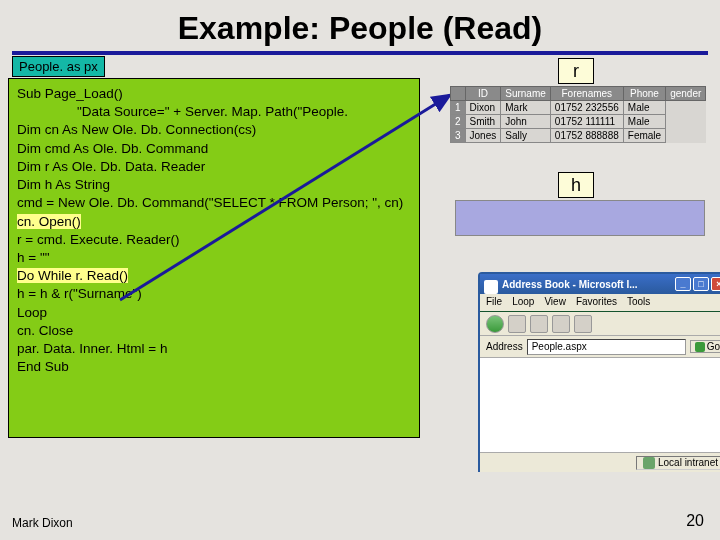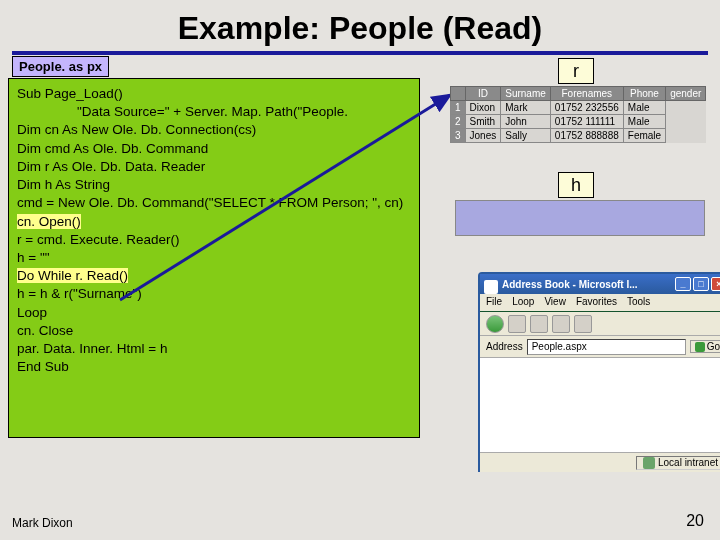--- a/index.html
+++ b/index.html
@@ -26,25 +26,25 @@
     }
     .title-rule {
       height: 4px;
       background: #1a1a9a;
       margin: 0 12px;
     }
     .filename-label {
       position: absolute;
       top: 56px;
       left: 12px;
-      background: #c4b5fd;
+      background: #14b8a6;
       border: 1px solid #000;
       padding: 2px 6px;
       font-size: 13px;
-      font-weight: bold;
+      font-weight: normal;
       z-index: 10;
     }
     .code-box {
       position: absolute;
       top: 78px;
       left: 8px;
       width: 412px;
       height: 360px;
       background: #84cc16;
       border: 1.5px solid #000;

